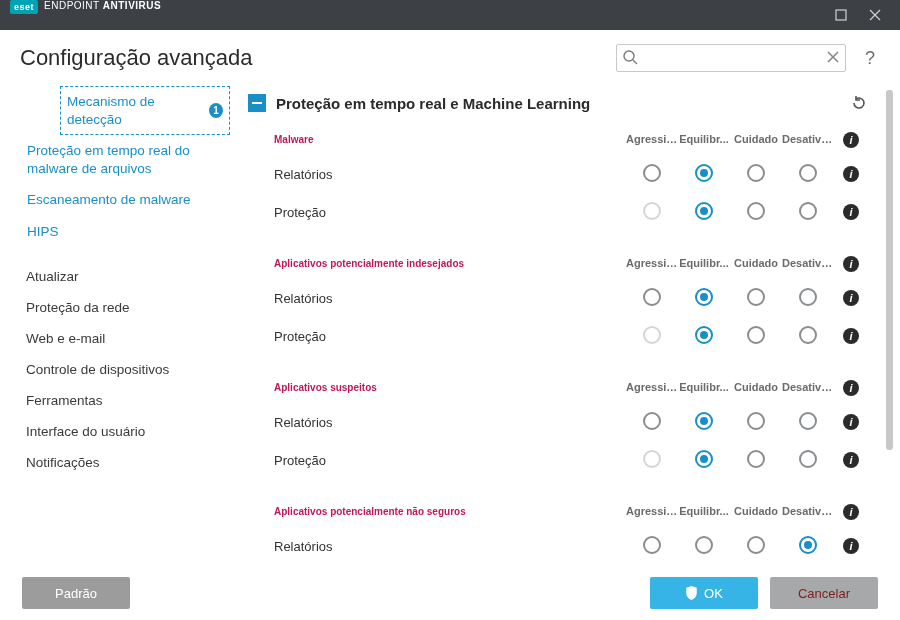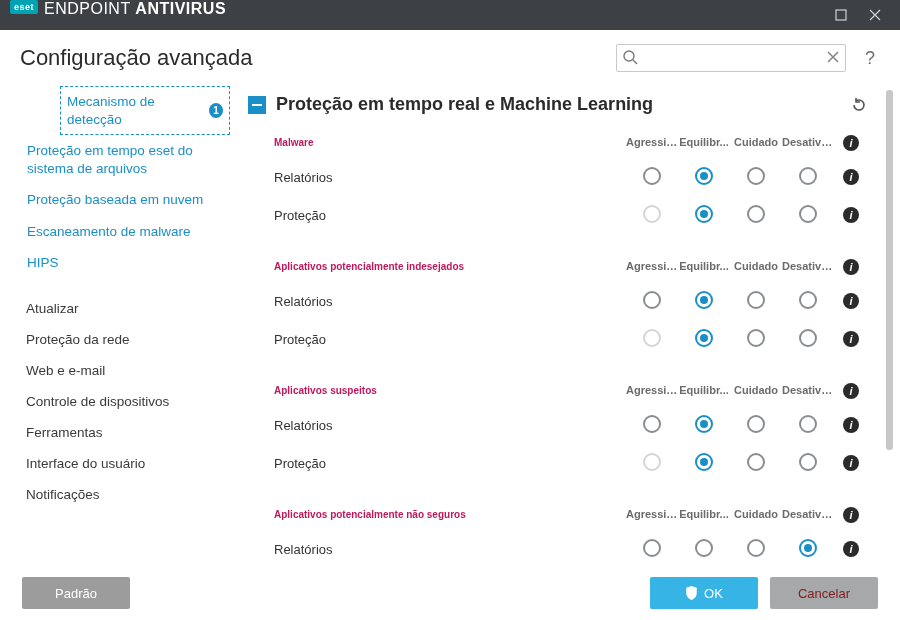--- a/index.html
+++ b/index.html
@@ -2,21 +2,21 @@
 <html><head>
 <meta charset="utf-8">
 <style>
   * { box-sizing: border-box; }
   html, body { margin:0; padding:0; font-family: "Segoe UI", Arial, sans-serif; background:#fff; }
   body { width:900px; height:620px; overflow:hidden; position:relative; color:#222; }
 
   
   .titlebar { background:#3d4146; color:#fff; height:30px; display:flex; align-items:flex-start; padding:0 8px 0 10px; }
   .brand-badge { background:#00a3b4; color:#fff; font-size:9px; font-weight:700; padding:2px 4px; border-radius:2px; letter-spacing:0.5px; margin-right:6px;}
-  .brand-text { font-size:16px; letter-spacing:0.5px; }
+  .brand-text { font-size:10px; letter-spacing:0.5px; }
   .brand-light { font-weight:300; }
   .titlebar-spacer { flex:1; }
   .win-btn { width:34px; height:30px; display:flex; align-items:center; justify-content:center; cursor:pointer; color:#bfc3c7;}
   .win-btn svg { width:12px; height:12px; stroke:#cfd2d5; fill:none; stroke-width:1.2;}
 
   
   .header-row { display:flex; align-items:center; padding:14px 20px 14px 20px; }
   .page-title { font-size:22px; color:#2b2b2b; font-weight:400; flex:1;}
   .search-wrap { position:relative; width:230px; }
   .search-input { width:100%; height:28px; border:1px solid #c9c9c9; border-radius:2px; padding:0 28px 0 28px; font-size:13px; outline:none;}
@@ -35,21 +35,21 @@
   .sb-top { font-size:13.5px; color:#3a3a3a; padding:8px 6px; cursor:pointer;}
 
   
   .main-wrap { flex:1; position:relative; padding-right:18px; }
   .scroll-track { position:absolute; right:4px; top:2px; bottom:2px; width:8px; background:transparent;}
   .scroll-thumb { position:absolute; right:3px; top:2px; width:7px; height:360px; background:#c8c8c8; border-radius:3px; cursor:pointer;}
 
   .section-head { display:flex; align-items:center; gap:10px; padding:8px 14px 8px 8px; }
   .collapse-box { width:18px; height:18px; background:#1a8fc7; display:flex; align-items:center; justify-content:center; cursor:pointer;}
   .collapse-box .minus { width:10px; height:2px; background:#fff;}
-  .section-title { font-size:18px; font-weight:600; color:#2b2b2b; flex:1;}
+  .section-title { font-size:15px; font-weight:600; color:#2b2b2b; flex:1;}
   .revert-ic { width:18px; height:18px; color:#555; cursor:pointer;}
 
   .grid { padding:0 14px 0 34px; }
   .cat-head { display:flex; align-items:center; padding:10px 0 6px 0;}
   .cat-name { font-size:10px; font-weight:700; color:#be185d; flex:1;}
   .col-labels { display:flex; gap:0; }
   .col-lbl { width:52px; font-size:11px; font-weight:700; color:#6b6b6b; text-align:center; overflow:hidden; white-space:nowrap; text-overflow:ellipsis;}
   .info-col { width:34px; text-align:center;}
   .info-ic { display:inline-flex; width:16px; height:16px; border-radius:50%; background:#2b2b2b; color:#fff; font-size:11px; font-weight:700; align-items:center; justify-content:center; font-style:italic; cursor:pointer;}
 
@@ -107,22 +107,21 @@
   </div>
   <div class="help-ic">?</div>
 </div>
 
 <div class="body">
   <div class="sidebar">
     <div class="sb-item active">
       <span>Mecanismo de detecção</span>
       <span class="badge-count">1</span>
     </div>
-    <div class="sb-item sb-sub">Proteção em tempo eset do sistema de arquivos</div>
-    <div class="sb-item sb-sub">Proteção baseada em nuvem</div>
+    <div class="sb-item sb-sub">Proteção em tempo real do malware de arquivos</div>
     <div class="sb-item sb-sub">Escaneamento de malware</div>
     <div class="sb-item sb-sub">HIPS</div>
     <div class="sb-group-gap"></div>
     <div class="sb-top">Atualizar</div>
     <div class="sb-top">Proteção da rede</div>
     <div class="sb-top">Web e e-mail</div>
     <div class="sb-top">Controle de dispositivos</div>
     <div class="sb-top">Ferramentas</div>
     <div class="sb-top">Interface do usuário</div>
     <div class="sb-top">Notificações</div>

